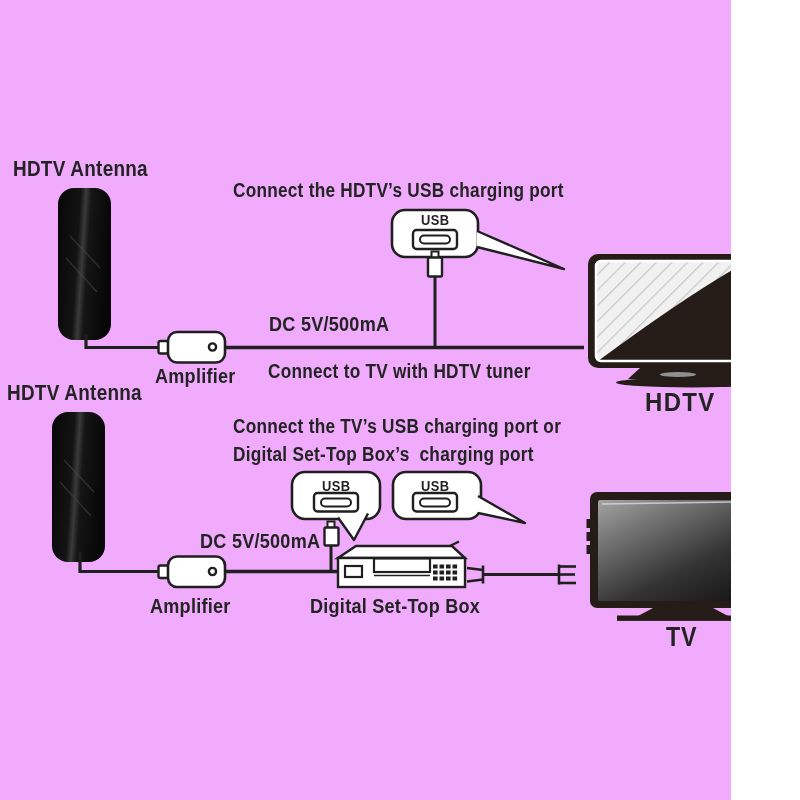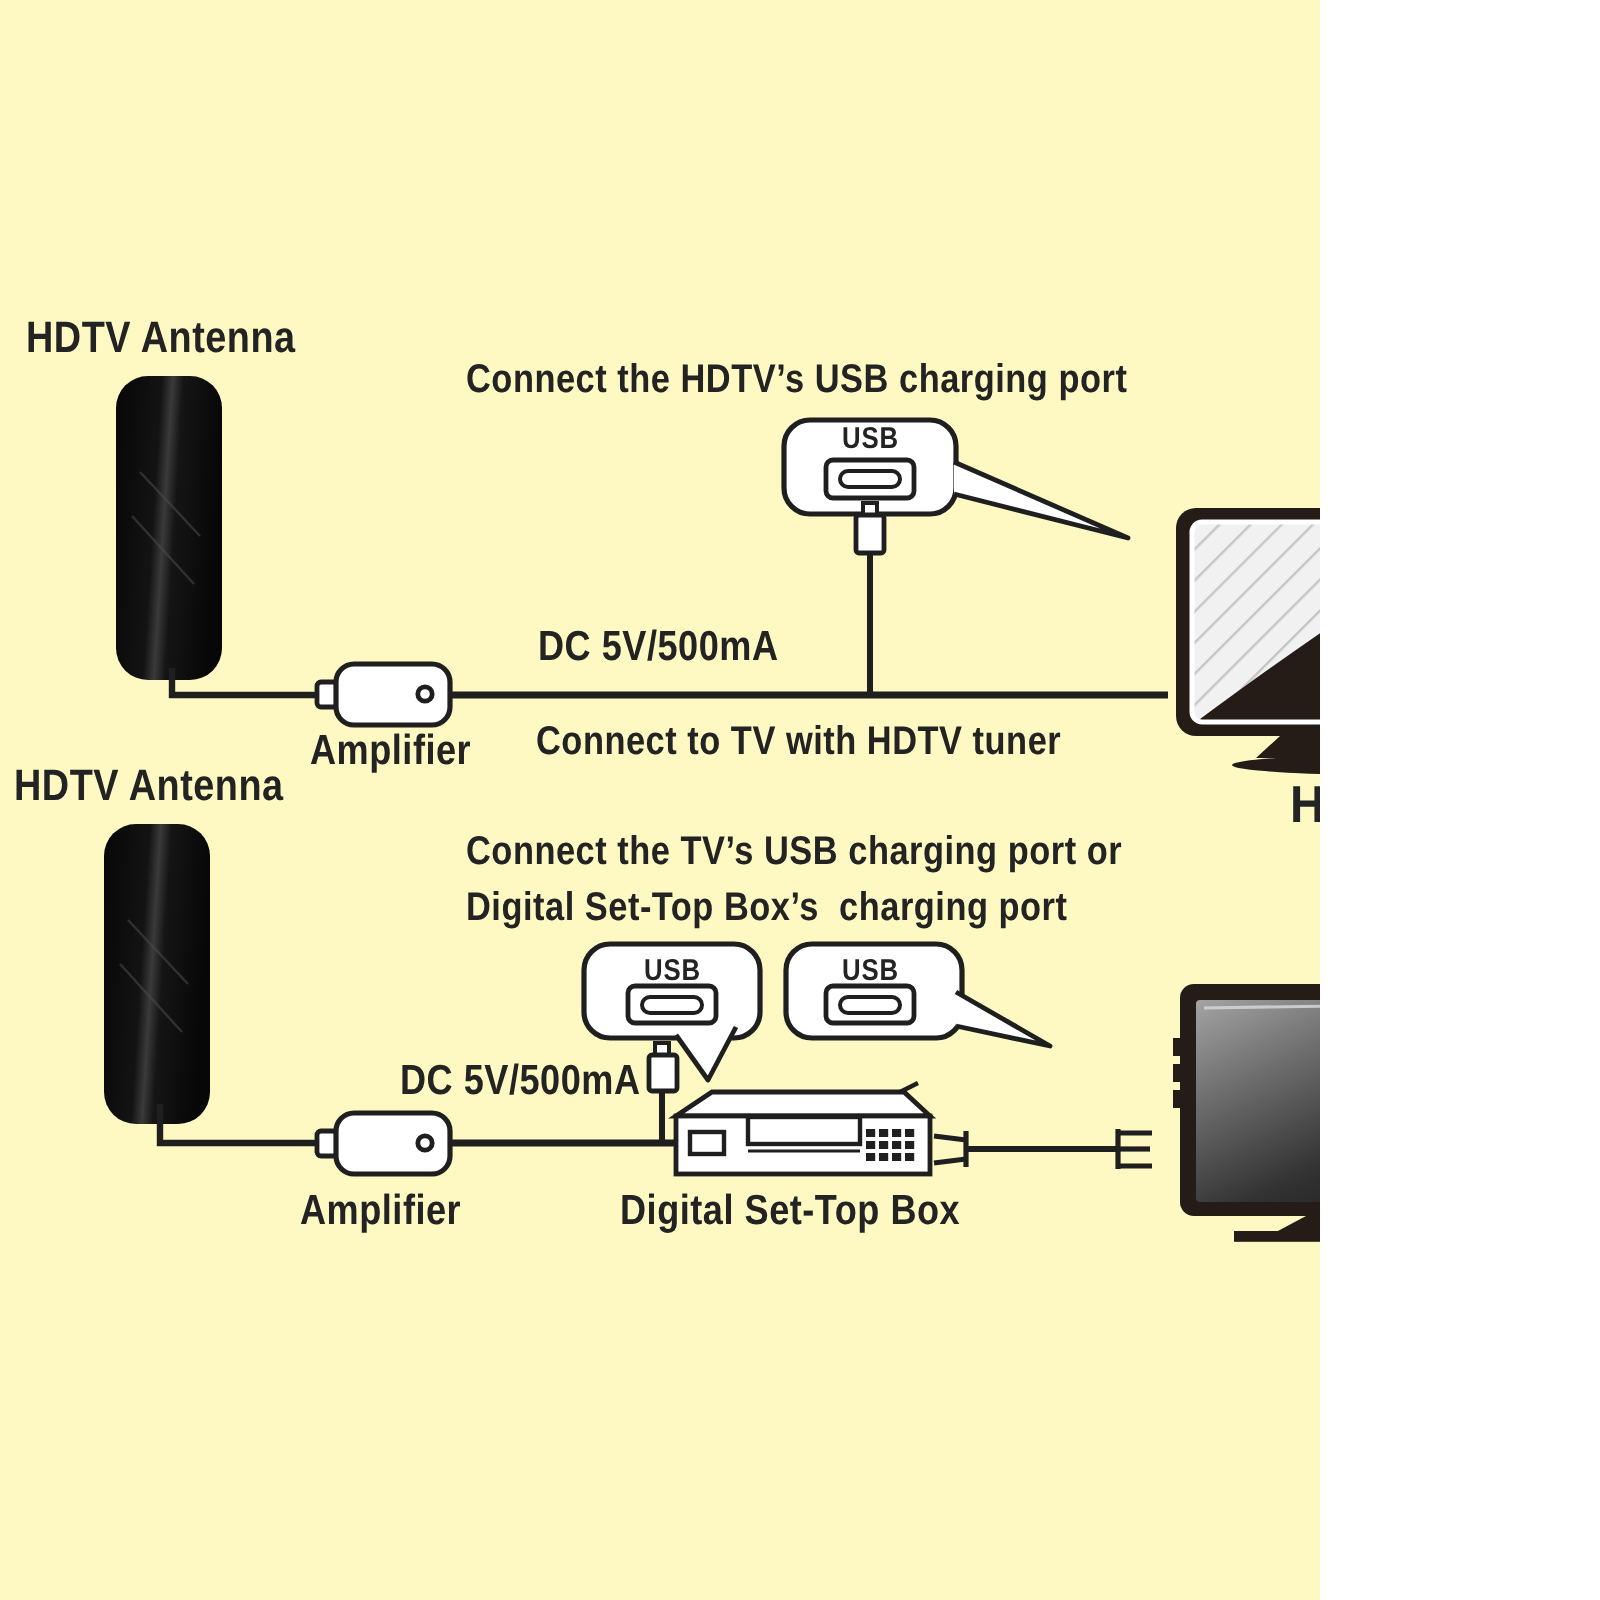--- a/index.html
+++ b/index.html
@@ -1,17 +1,17 @@
 <!DOCTYPE html>
 <html><head>
 <meta charset="utf-8">
 <style>
   html,body{margin:0;padding:0;background:#ffffff;}
   #stage{
-    position:relative;width:660px;height:800px;background:#fef9c3;overflow:hidden;
+    position:relative;width:731px;height:800px;background:#f0abfc;overflow:hidden;
     font-family:"Liberation Sans","DejaVu Sans",sans-serif;
     text-decoration:underline;
   }
   #art{position:absolute;left:0;top:0;width:800px;height:800px;}
   .label{
     position:absolute;font-weight:700;color:#232323;line-height:1;
     white-space:pre;transform:scaleX(0.86);transform-origin:0 0;
     letter-spacing:.3px;
   }
   .lbl-22{font-size:22px;}

